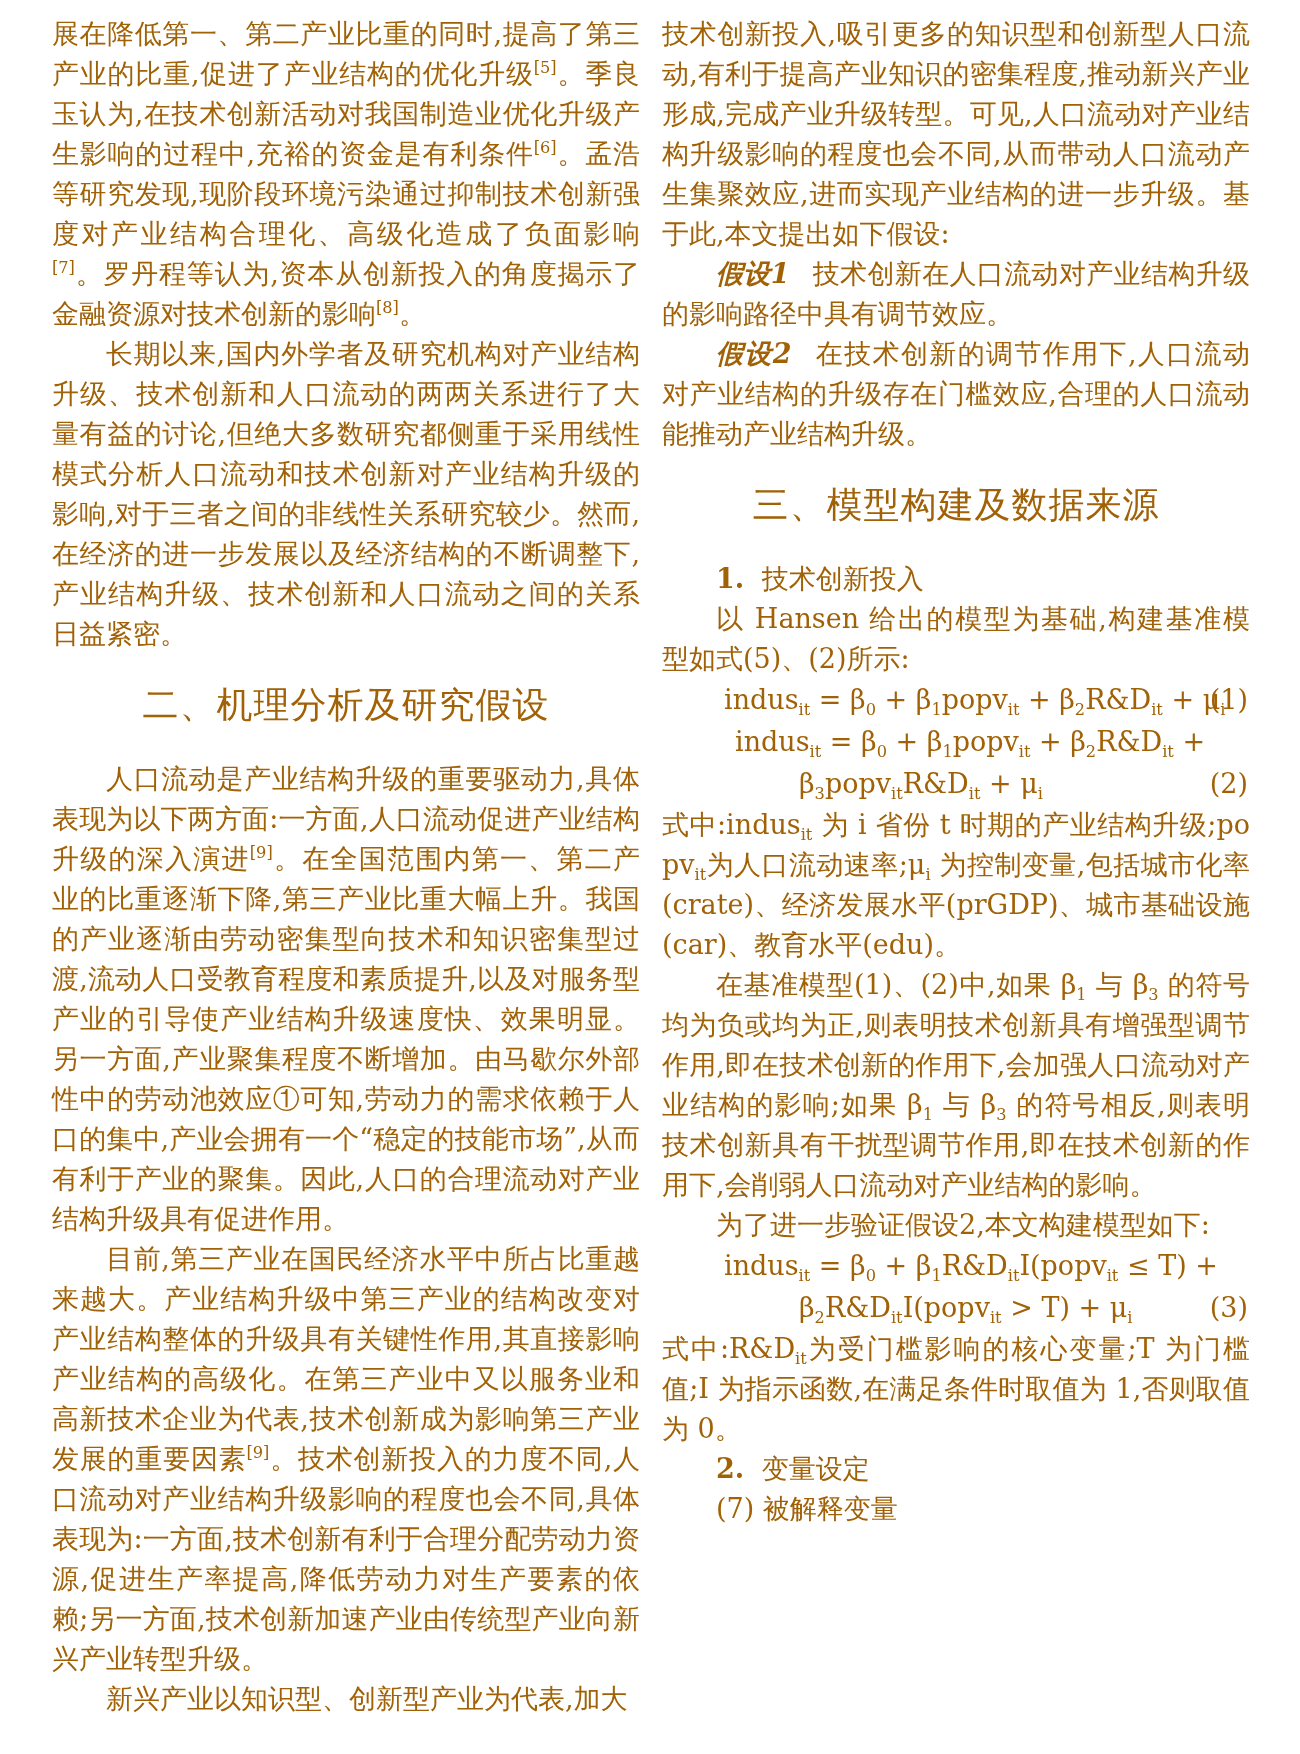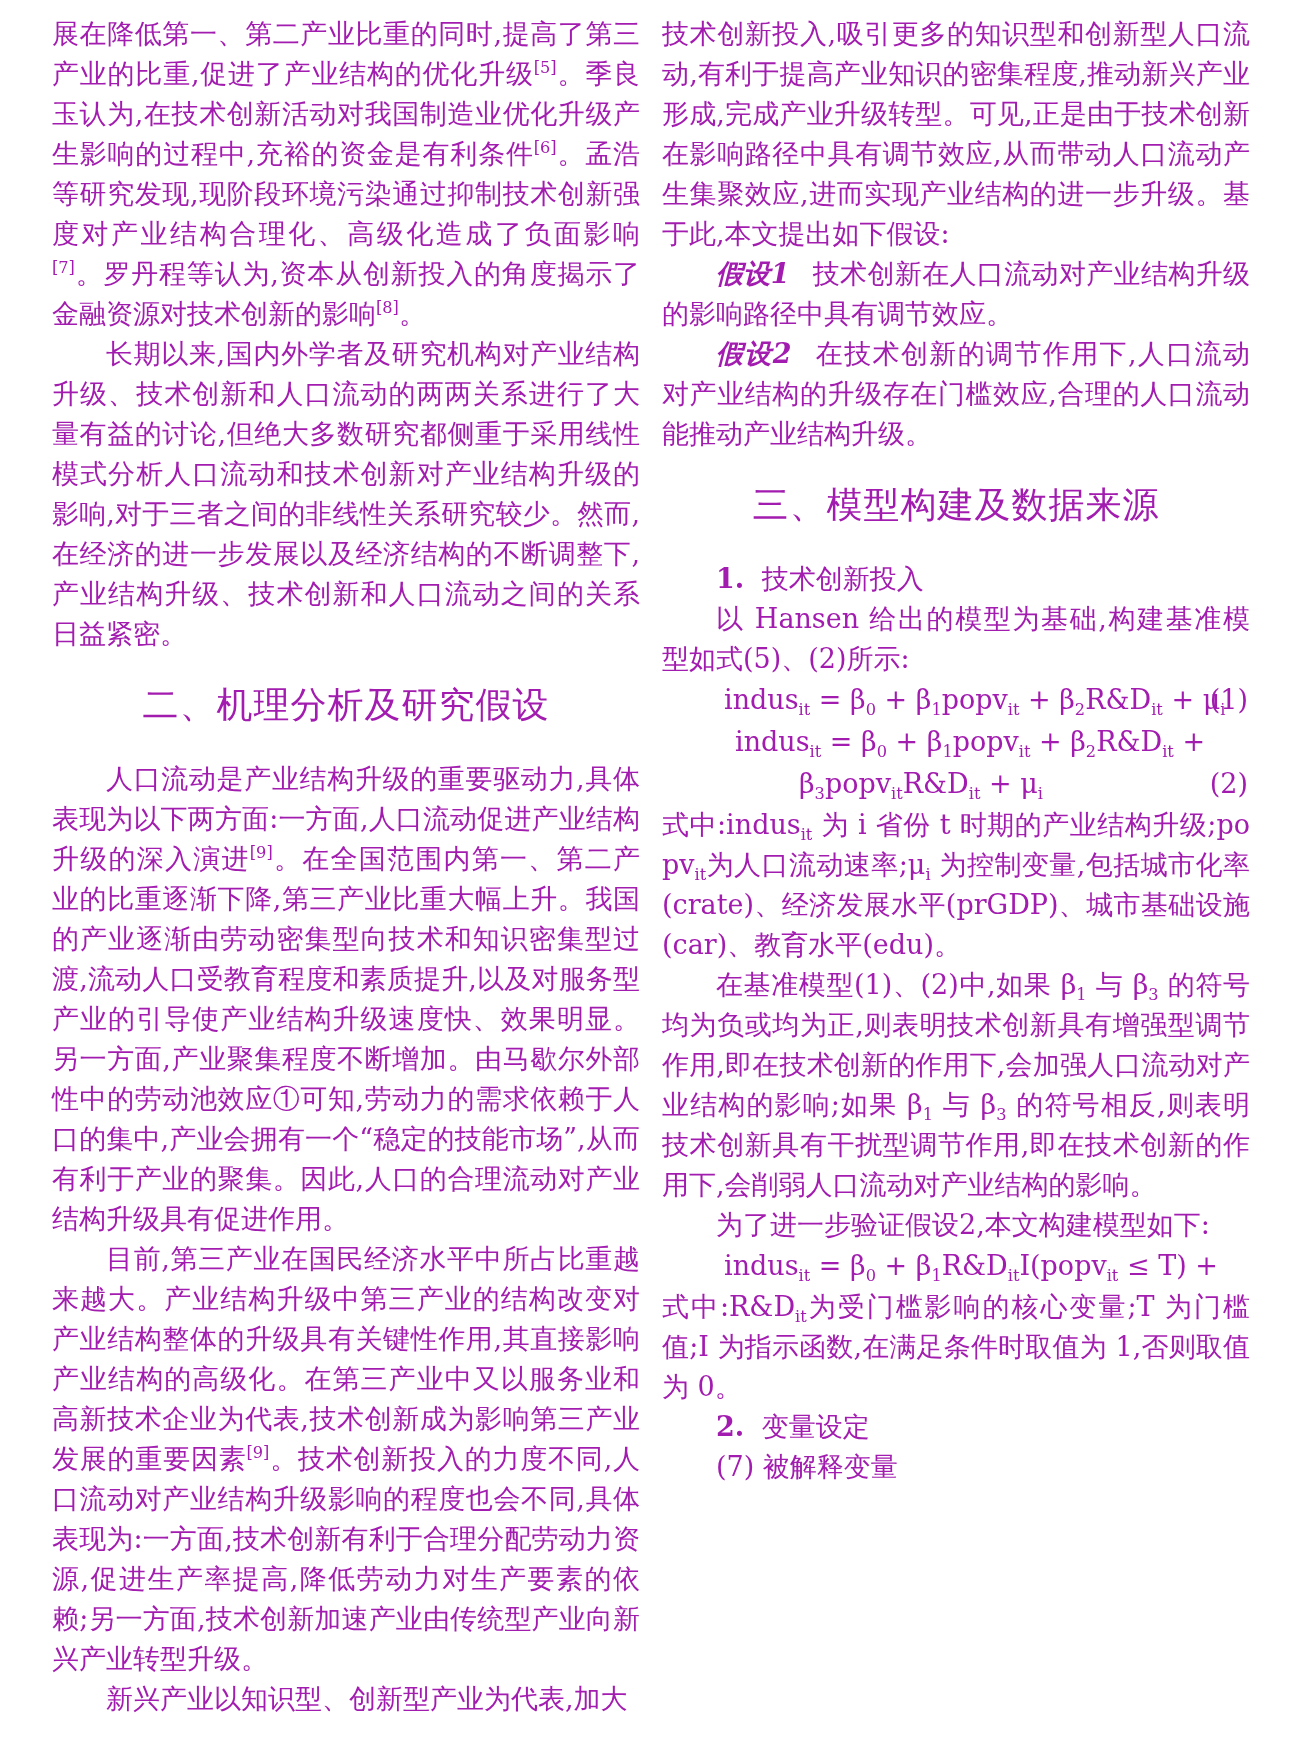--- a/index.html
+++ b/index.html
@@ -9,21 +9,21 @@
   }
   .page {
     position: relative;
     width: 1300px;
     height: 1754px;
     box-sizing: border-box;
     background: #ffffff;
     padding: 14px 50px 0 52px;
     overflow: hidden;
     font-family: "DejaVu Serif", "Liberation Serif", serif;
-    color: #a21caf;
+    color: #a16207;
   }
   .cols {
     display: flex;
     gap: 22px;
   }
   .col {
     flex: 1;
     min-width: 0;
     font-size: 27px;
     line-height: 40px;
@@ -92,21 +92,21 @@
     <div class="col">
       <p class="para noindent">展在降低第一、第二产业比重的同时,提高了第三产业的比重,促进了产业结构的优化升级<sup>[5]</sup>。季良玉认为,在技术创新活动对我国制造业优化升级产生影响的过程中,充裕的资金是有利条件<sup>[6]</sup>。孟浩等研究发现,现阶段环境污染通过抑制技术创新强度对产业结构合理化、高级化造成了负面影响<sup>[7]</sup>。罗丹程等认为,资本从创新投入的角度揭示了金融资源对技术创新的影响<sup>[8]</sup>。</p>
       <p class="para">长期以来,国内外学者及研究机构对产业结构升级、技术创新和人口流动的两两关系进行了大量有益的讨论,但绝大多数研究都侧重于采用线性模式分析人口流动和技术创新对产业结构升级的影响,对于三者之间的非线性关系研究较少。然而,在经济的进一步发展以及经济结构的不断调整下,产业结构升级、技术创新和人口流动之间的关系日益紧密。</p>
       <h2 class="sec">二、机理分析及研究假设</h2>
       <p class="para">人口流动是产业结构升级的重要驱动力,具体表现为以下两方面:一方面,人口流动促进产业结构升级的深入演进<sup>[9]</sup>。在全国范围内第一、第二产业的比重逐渐下降,第三产业比重大幅上升。我国的产业逐渐由劳动密集型向技术和知识密集型过渡,流动人口受教育程度和素质提升,以及对服务型产业的引导使产业结构升级速度快、效果明显。另一方面,产业聚集程度不断增加。由马歇尔外部性中的劳动池效应①可知,劳动力的需求依赖于人口的集中,产业会拥有一个“稳定的技能市场”,从而有利于产业的聚集。因此,人口的合理流动对产业结构升级具有促进作用。</p>
       <p class="para">目前,第三产业在国民经济水平中所占比重越来越大。产业结构升级中第三产业的结构改变对产业结构整体的升级具有关键性作用,其直接影响产业结构的高级化。在第三产业中又以服务业和高新技术企业为代表,技术创新成为影响第三产业发展的重要因素<sup>[9]</sup>。技术创新投入的力度不同,人口流动对产业结构升级影响的程度也会不同,具体表现为:一方面,技术创新有利于合理分配劳动力资源,促进生产率提高,降低劳动力对生产要素的依赖;另一方面,技术创新加速产业由传统型产业向新兴产业转型升级。</p>
       <p class="para">新兴产业以知识型、创新型产业为代表,加大</p>
     </div>
 
     <div class="col">
-      <p class="para noindent">技术创新投入,吸引更多的知识型和创新型人口流动,有利于提高产业知识的密集程度,推动新兴产业形成,完成产业升级转型。可见,正是由于技术创新在影响路径中具有调节效应,从而带动人口流动产生集聚效应,进而实现产业结构的进一步升级。基于此,本文提出如下假设:</p>
+      <p class="para noindent">技术创新投入,吸引更多的知识型和创新型人口流动,有利于提高产业知识的密集程度,推动新兴产业形成,完成产业升级转型。可见,人口流动对产业结构升级影响的程度也会不同,从而带动人口流动产生集聚效应,进而实现产业结构的进一步升级。基于此,本文提出如下假设:</p>
 
       <p class="para">
         <span class="blabel">假设1</span><span>技术创新在人口流动对产业结构升级的影响路径中具有调节效应。</span>
       </p>
 
       <p class="para">
         <span class="blabel">假设2</span><span>在技术创新的调节作用下,人口流动对产业结构的升级存在门槛效应,合理的人口流动能推动产业结构升级。</span>
       </p>
 
       <h2 class="sec">三、模型构建及数据来源</h2>
@@ -125,20 +125,24 @@
       <div class="eq eq-i2">
         <span class="eq-body">β<sub>3</sub>popv<sub>it</sub>R&amp;D<sub>it</sub> + μ<sub>i</sub></span>
         <span class="eq-num">(2)</span>
       </div>
 
       <p class="para noindent">式中:indus<sub>it</sub> 为 i 省份 t 时期的产业结构升级;popv<sub>it</sub>为人口流动速率;μ<sub>i</sub> 为控制变量,包括城市化率(crate)、经济发展水平(prGDP)、城市基础设施(car)、教育水平(edu)。</p>
       <p class="para">在基准模型(1)、(2)中,如果 β<sub>1</sub> 与 β<sub>3</sub> 的符号均为负或均为正,则表明技术创新具有增强型调节作用,即在技术创新的作用下,会加强人口流动对产业结构的影响;如果 β<sub>1</sub> 与 β<sub>3</sub> 的符号相反,则表明技术创新具有干扰型调节作用,即在技术创新的作用下,会削弱人口流动对产业结构的影响。</p>
       <p class="para">为了进一步验证假设2,本文构建模型如下:</p>
 
       <div class="eq eq-i1">indus<sub>it</sub> = β<sub>0</sub> + β<sub>1</sub>R&amp;D<sub>it</sub>I(popv<sub>it</sub> ≤ T) +</div>
+      <div class="eq eq-i2">
+        <span class="eq-body">β<sub>2</sub>R&amp;D<sub>it</sub>I(popv<sub>it</sub> &gt; T) + μ<sub>i</sub></span>
+        <span class="eq-num">(3)</span>
+      </div>
 
       <p class="para noindent">式中:R&amp;D<sub>it</sub>为受门槛影响的核心变量;T 为门槛值;I 为指示函数,在满足条件时取值为 1,否则取值为 0。</p>
 
       <p class="para">
         <span class="numlabel">2.</span><span>变量设定</span>
       </p>
 
       <p class="para">(7) 被解释变量</p>
 
     </div>

